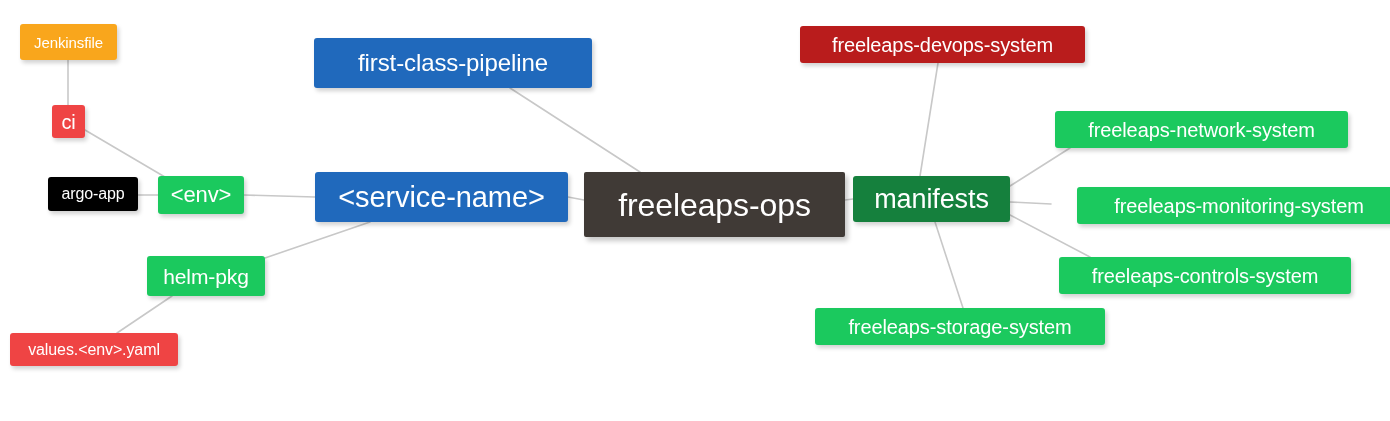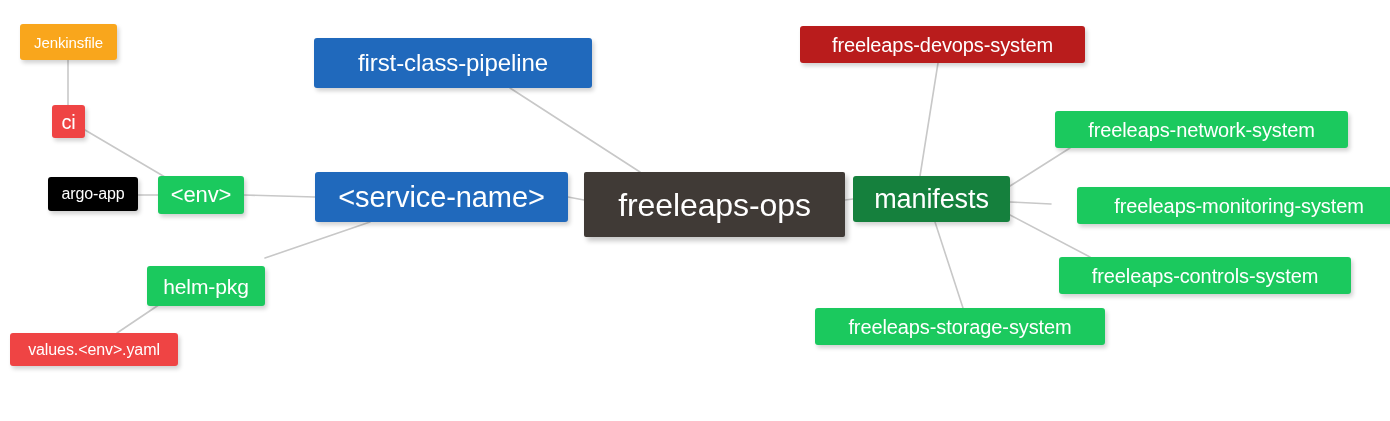--- a/index.html
+++ b/index.html
@@ -70,21 +70,21 @@
       </div>
       <div class="node" style="left: 52px; top: 105px; width: 33px; height: 33px; background: #ef4444; font-size: 20px;">
         <span>ci</span>
       </div>
       <div class="node" style="left: 32px; top: 177px; width: 90px; height: 34px; background: #000000; font-size: 16px; margin-left: 16px;">
         <span>argo-app</span>
       </div>
       <div class="node" style="left: 158px; top: 176px; width: 86px; height: 38px; background: rgb(27, 201, 94); font-size: 22px;">
         <span>&lt;env&gt;</span>
       </div>
-      <div class="node" style="left: 147px; top: 256px; width: 118px; height: 40px; background: rgb(27, 201, 94); font-size: 21px; margin-top: 10px;">
+      <div class="node" style="left: 147px; top: 256px; width: 118px; height: 40px; background: rgb(27, 201, 94); font-size: 21px;">
         <span>helm-pkg</span>
       </div>
       <div class="node" style="left: 10px; top: 333px; width: 168px; height: 33px; background: #ef4444; font-size: 16px;">
         <span>values.&lt;env&gt;.yaml</span>
       </div>
       <div class="node" style="left: 314px; top: 38px; width: 278px; height: 50px; background: rgb(32, 105, 188); font-size: 24px;">
         <span>first-class-pipeline</span>
       </div>
       <div class="node" style="left: 315px; top: 172px; width: 253px; height: 50px; background: rgb(32, 105, 188); font-size: 29px;">
         <span>&lt;service-name&gt;</span>

